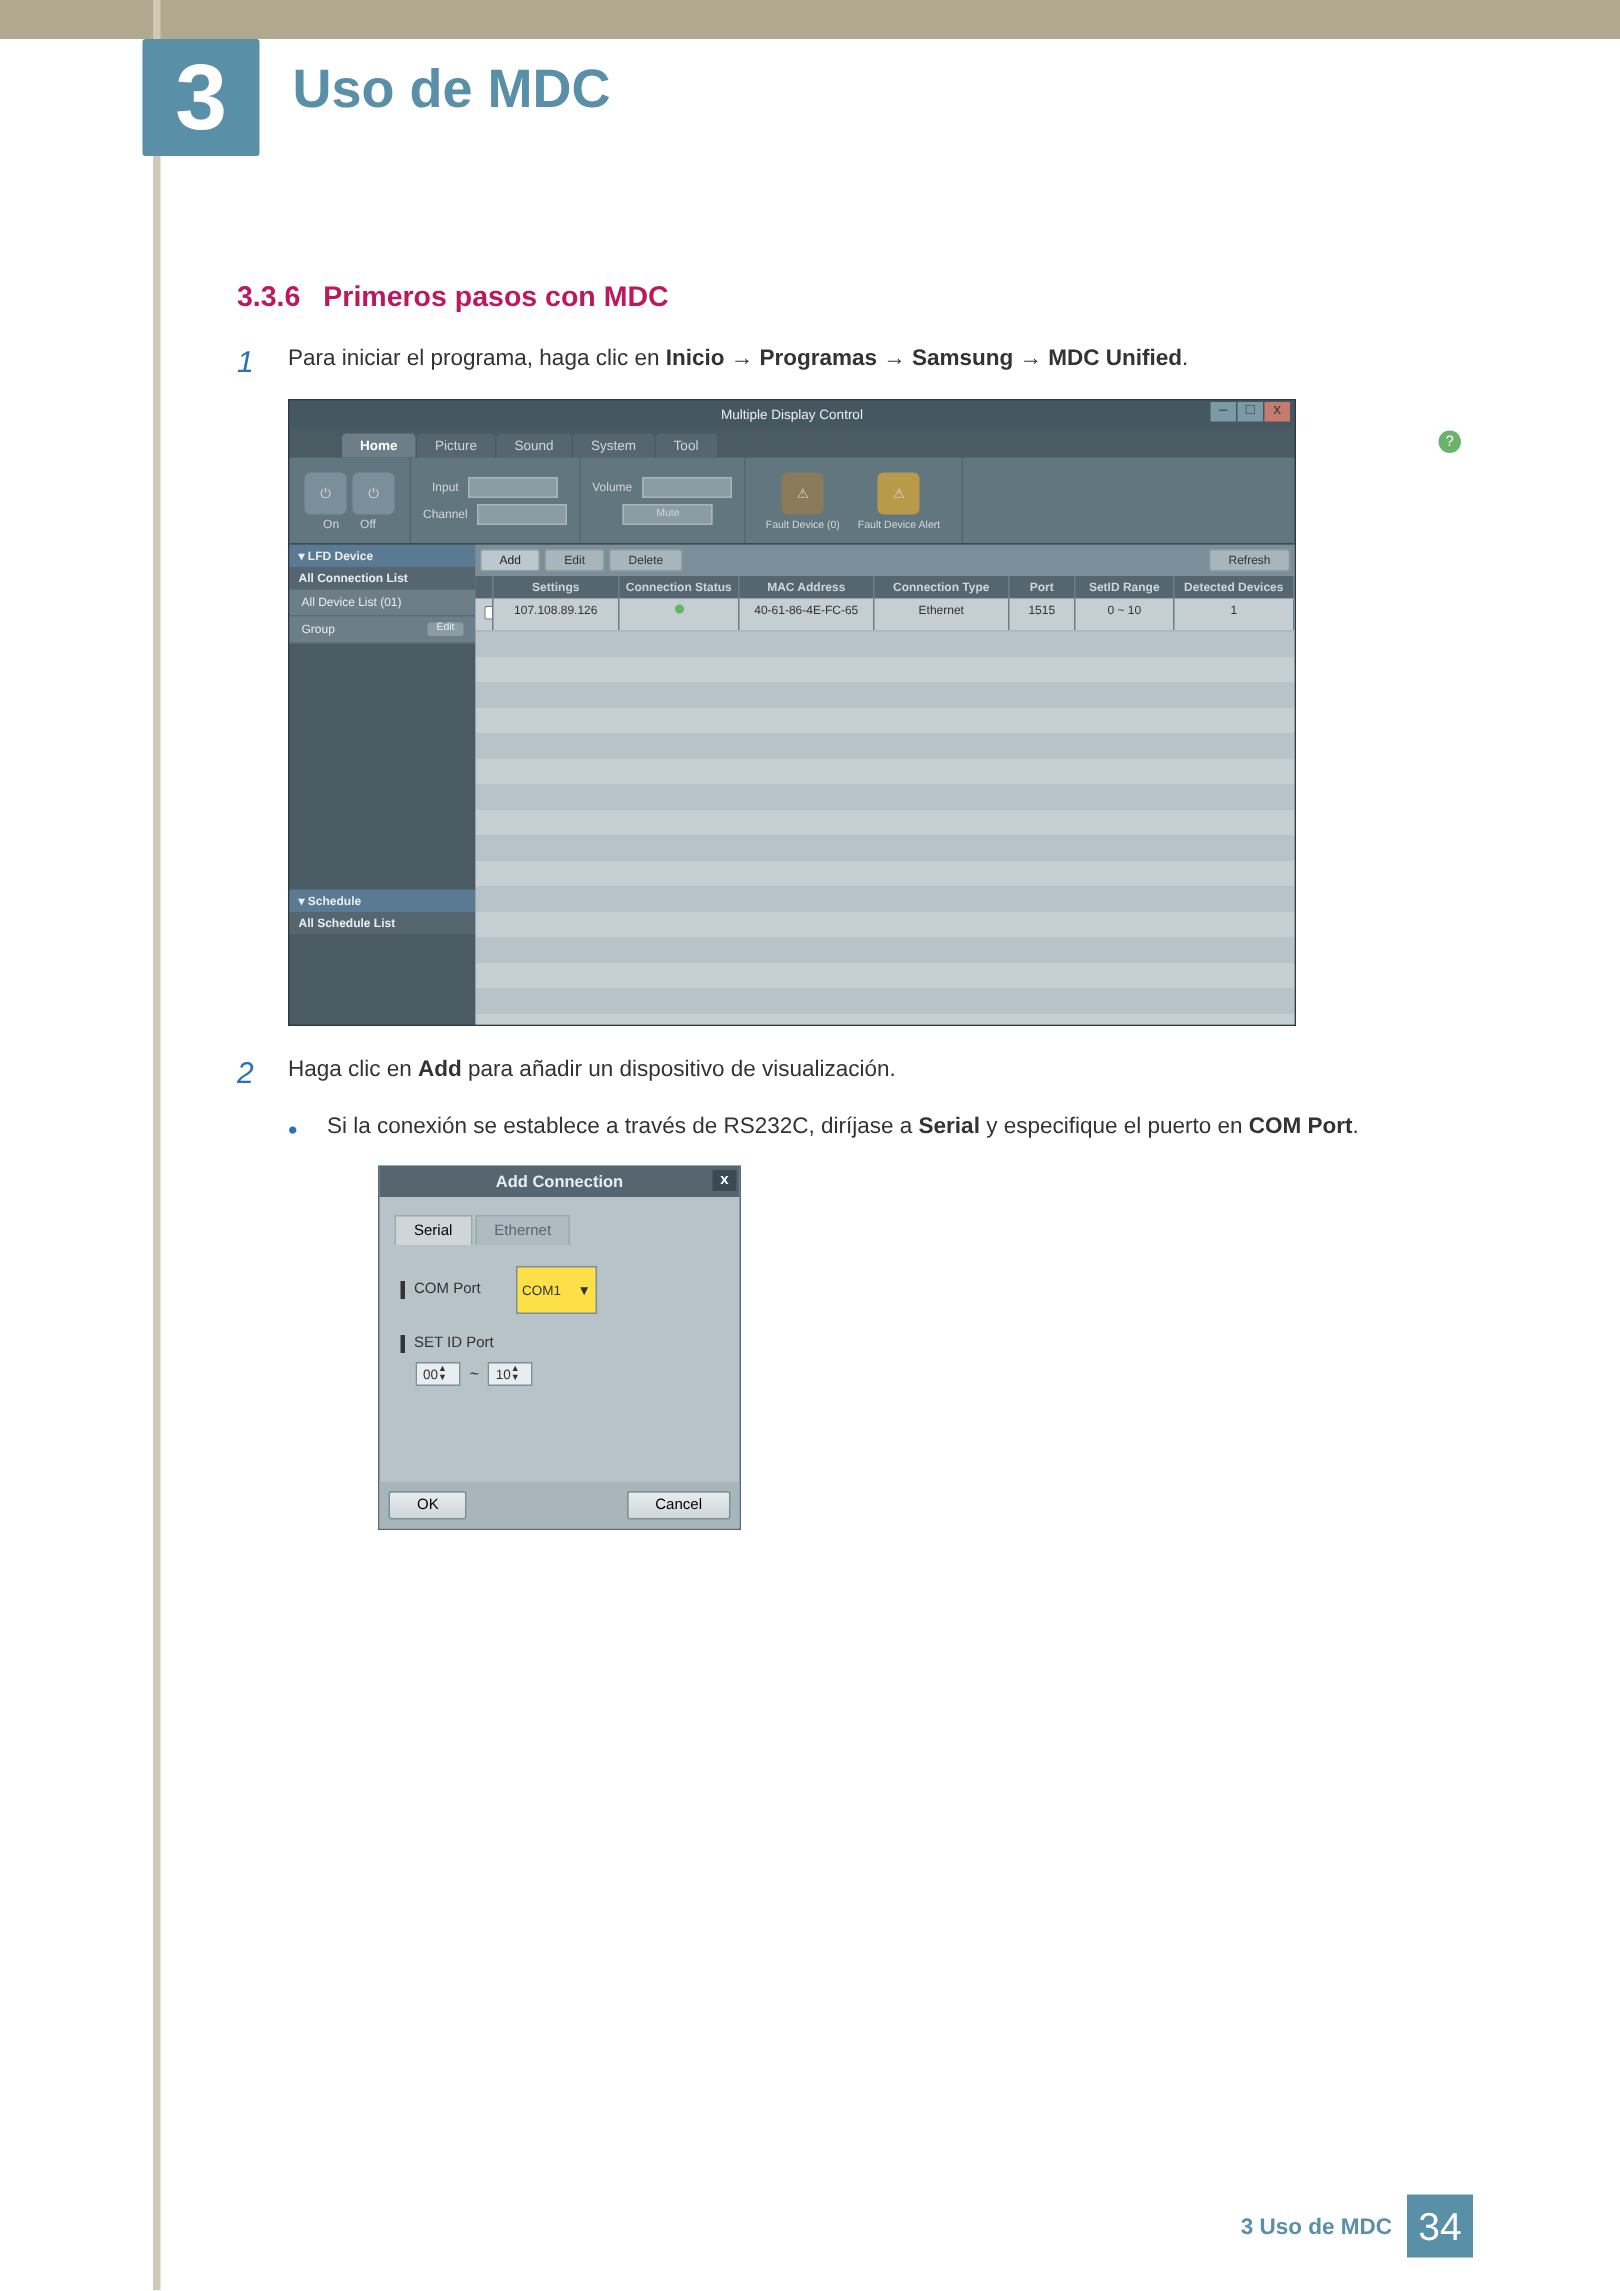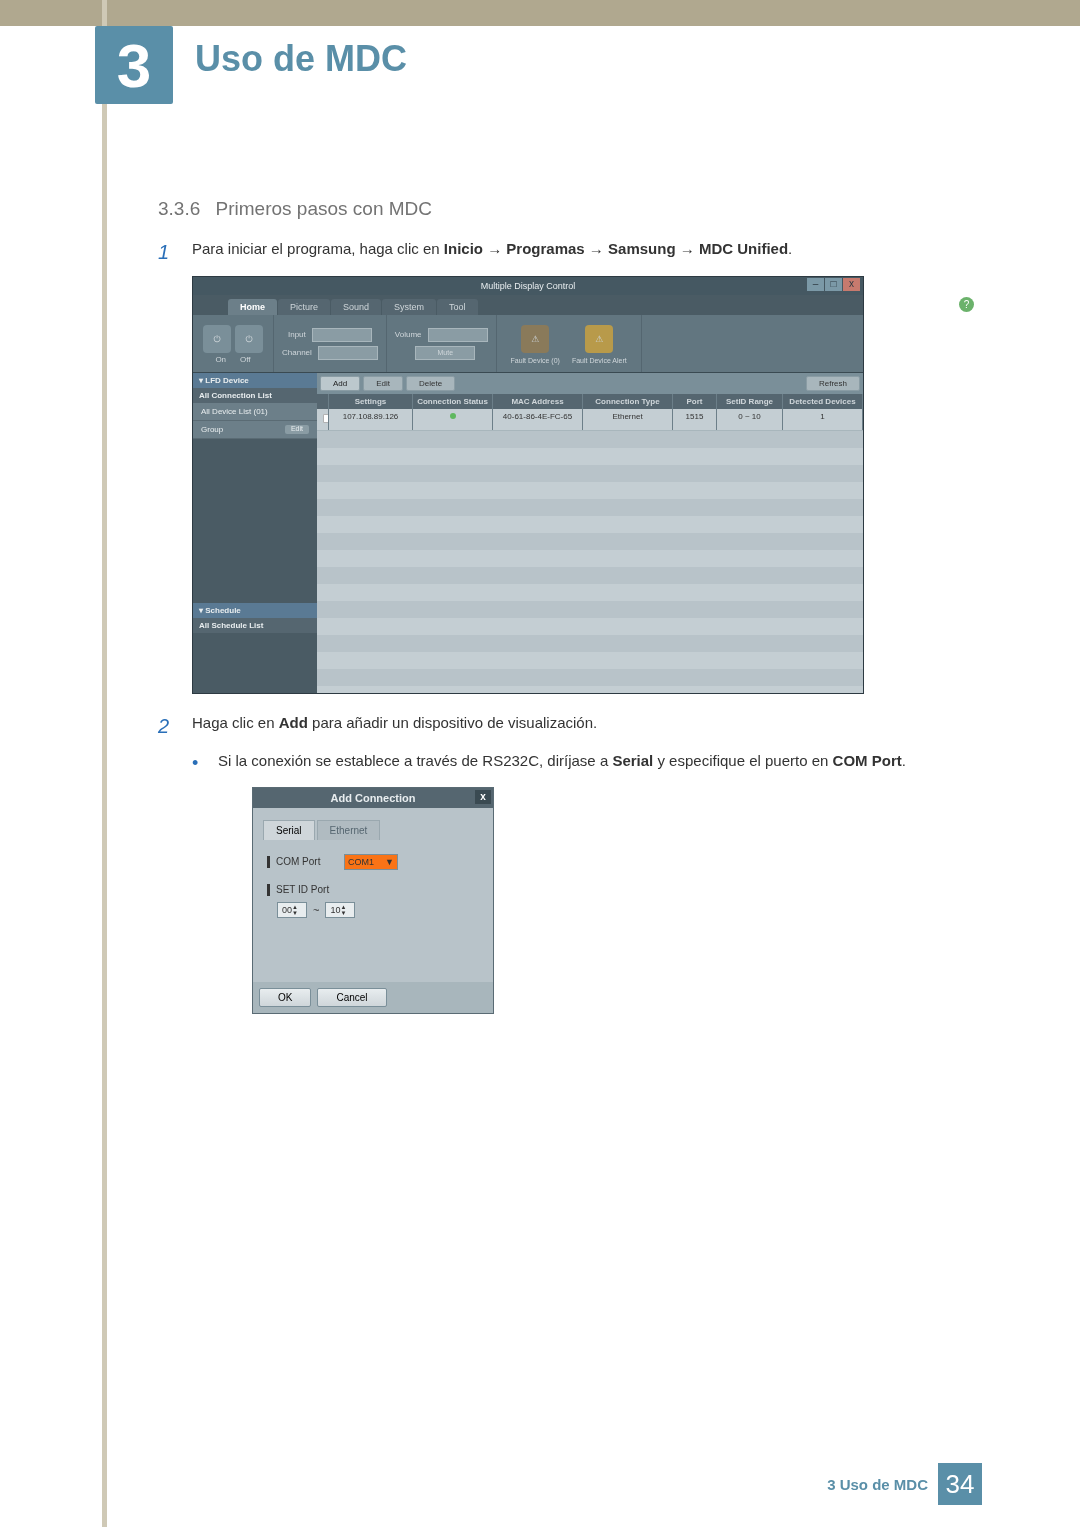--- a/index.html
+++ b/index.html
@@ -47,25 +47,24 @@
     font-weight: bold;
     color: #5a8fa8;
   }
   .content {
     position: absolute;
     top: 188px;
     left: 158px;
     right: 100px;
   }
   .section-heading {
-    color: #737373;
+    color: #be185d;
     font-size: 19px;
-    font-weight: normal;
+    font-weight: bold;
     margin-bottom: 18px;
-    margin-top: 10px;
   }
   .section-heading .num {
     margin-right: 10px;
   }
   .step {
     display: flex;
     margin-bottom: 10px;
     font-size: 15px;
     line-height: 1.4;
   }
@@ -371,22 +370,22 @@
     height: 12px;
     background: #333;
     margin-right: 6px;
   }
   .fld-label {
     font-size: 10px;
     width: 68px;
   }
   .fld-select {
     width: 54px;
-    height: 16px;
-    background: #f97316;
+    height: 32px;
+    background: #fde047;
     border: 1px solid #7a8f99;
     font-size: 9px;
     padding: 0 3px;
     display: flex;
     align-items: center;
     justify-content: space-between;
   }
   .spin {
     width: 30px;
     height: 16px;
@@ -403,21 +402,21 @@
     display: flex;
     flex-direction: column;
     font-size: 6px;
     line-height: 6px;
   }
   .tilde { margin: 0 6px; font-size: 11px; }
   .dlg-footer {
     background: #a8b6bc;
     padding: 6px;
     display: flex;
-    justify-content: flex-start;
+    justify-content: space-between;
     gap: 6px;
   }
   .dlg-btn {
     padding: 3px 18px;
     font-size: 10px;
     background: linear-gradient(#e8edef, #cfd6da);
     border: 1px solid #7a8f99;
     border-radius: 2px;
   }
 

